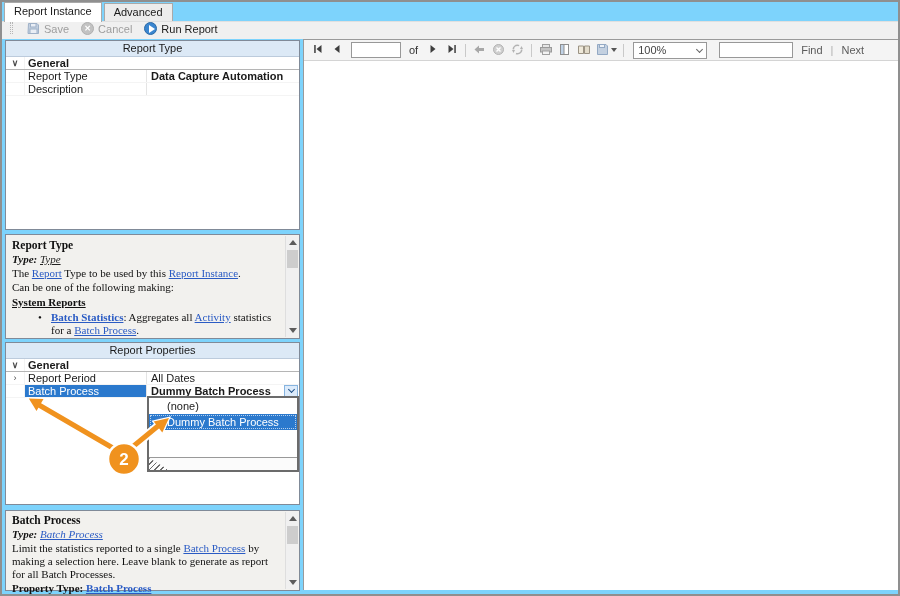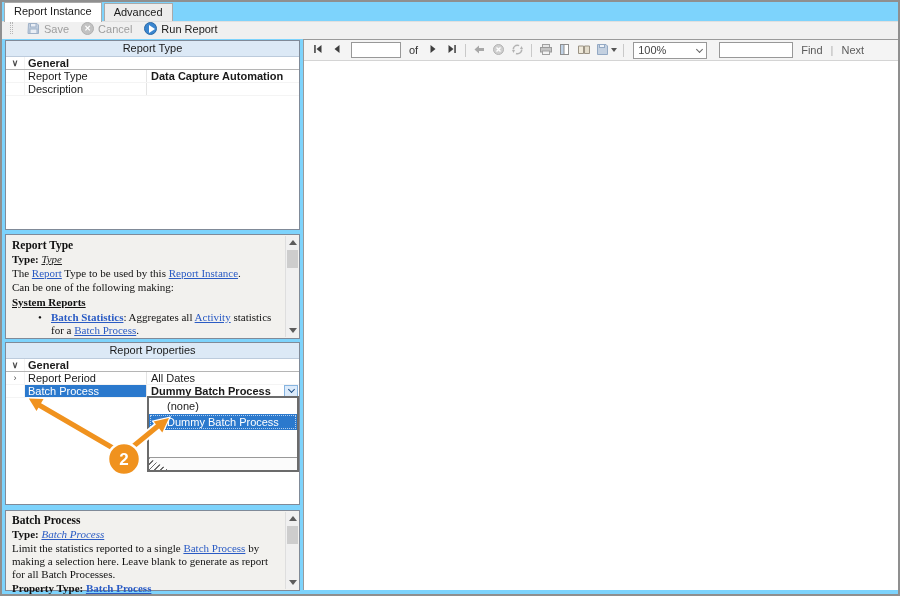--- a/index.html
+++ b/index.html
@@ -37,21 +37,21 @@
   .rowline { border-bottom:1px solid #f4f4f4; }
   .sel-blue { background:#2b79cd; color:#fff; }
   .combo-btn { width:14px; height:12px; margin-left:auto; margin-right:1px; background:#dcebfb; border:1px solid #86b4e0;
     display:flex; align-items:center; justify-content:center; }
   .chev-down { width:5px; height:5px; border-right:1.4px solid #1d4f86; border-bottom:1.4px solid #1d4f86; transform:rotate(45deg); margin-top:-3px; }
   
   .helppanel { position:absolute; background:#f2f1ee; border:1px solid #808a98;
     font-family:"Liberation Serif", serif; font-size:11px; line-height:13px; color:#111; }
   .hp-inner { padding:4px 18px 2px 6px; }
   .h-title { font-weight:bold; font-size:11.5px; }
-  .h-ital { font-weight:bold;text-align:center; }
+  .h-ital { font-style:italic; font-weight:bold;text-align:center; }
   .hlink { color:#2a5bc4; text-decoration:underline; cursor:pointer; }
   .hlink-dark { color:#222; font-style:italic; text-decoration:underline; cursor:pointer; }
   .hlink-ital { font-style:italic; }
   .h-sect { font-weight:bold; text-decoration:underline; margin-top:2px; }
   .h-row { margin-top:1px; }
   .bullet { display:flex; margin-top:2px; padding-left:26px; }
   .bullet-glyph { flex:0 0 13px; }
   .bullet-body { flex:1; }
   
   .vscroll { position:absolute; top:1px; right:1px; bottom:1px; width:13px; background:#f0f0f0; border-left:1px solid #dedede; }

